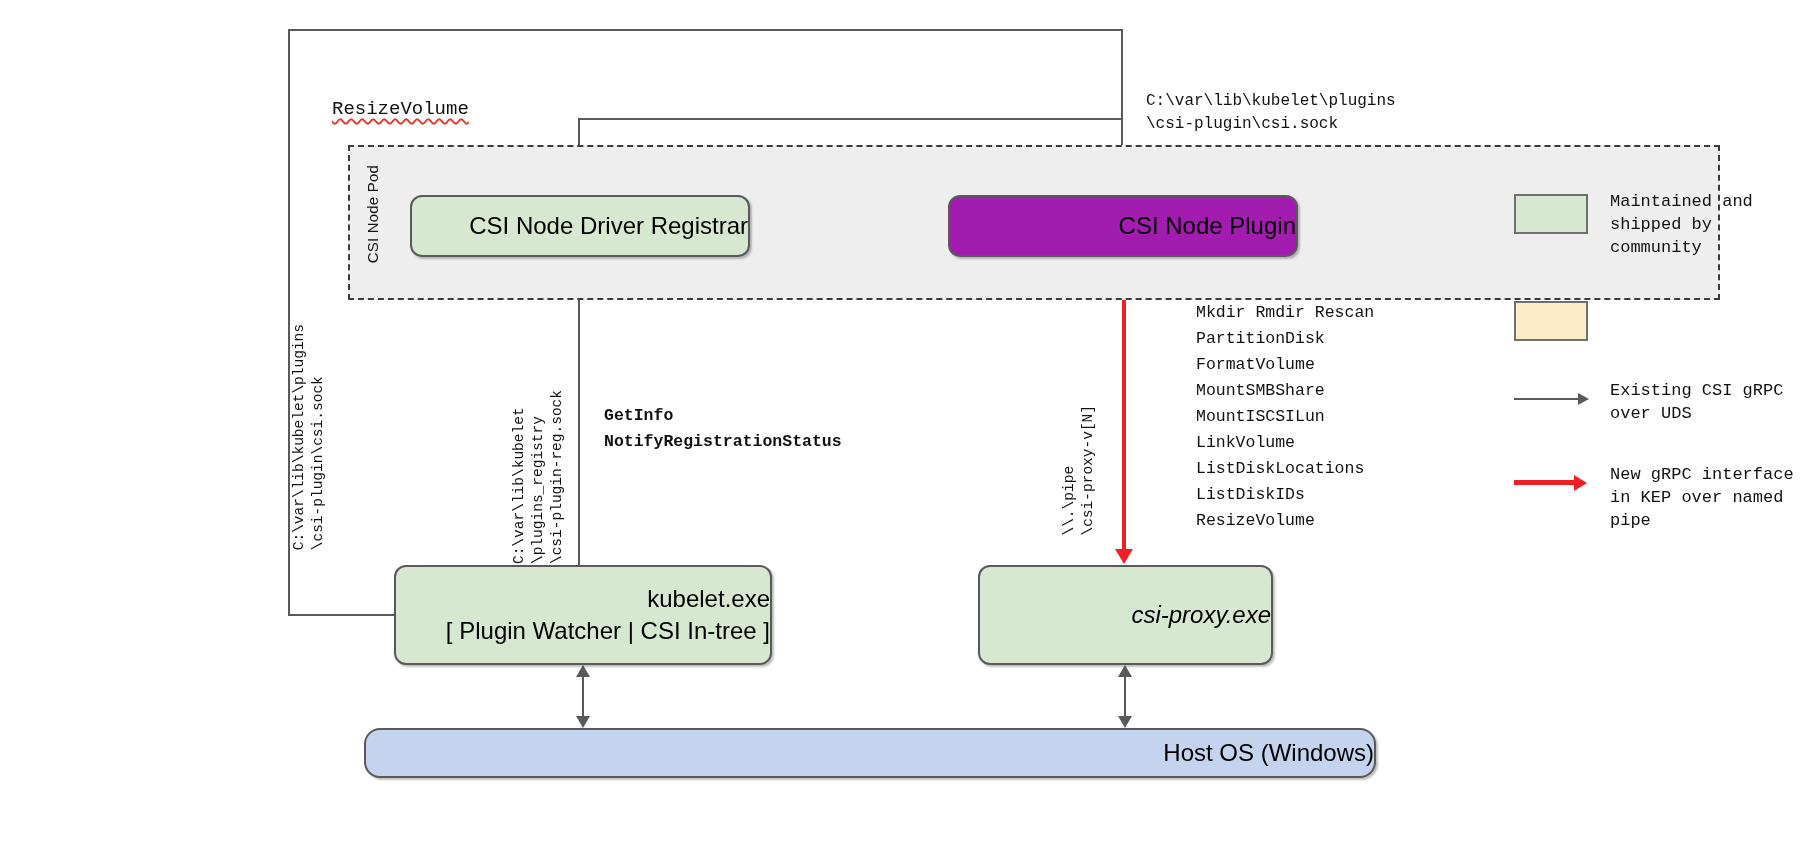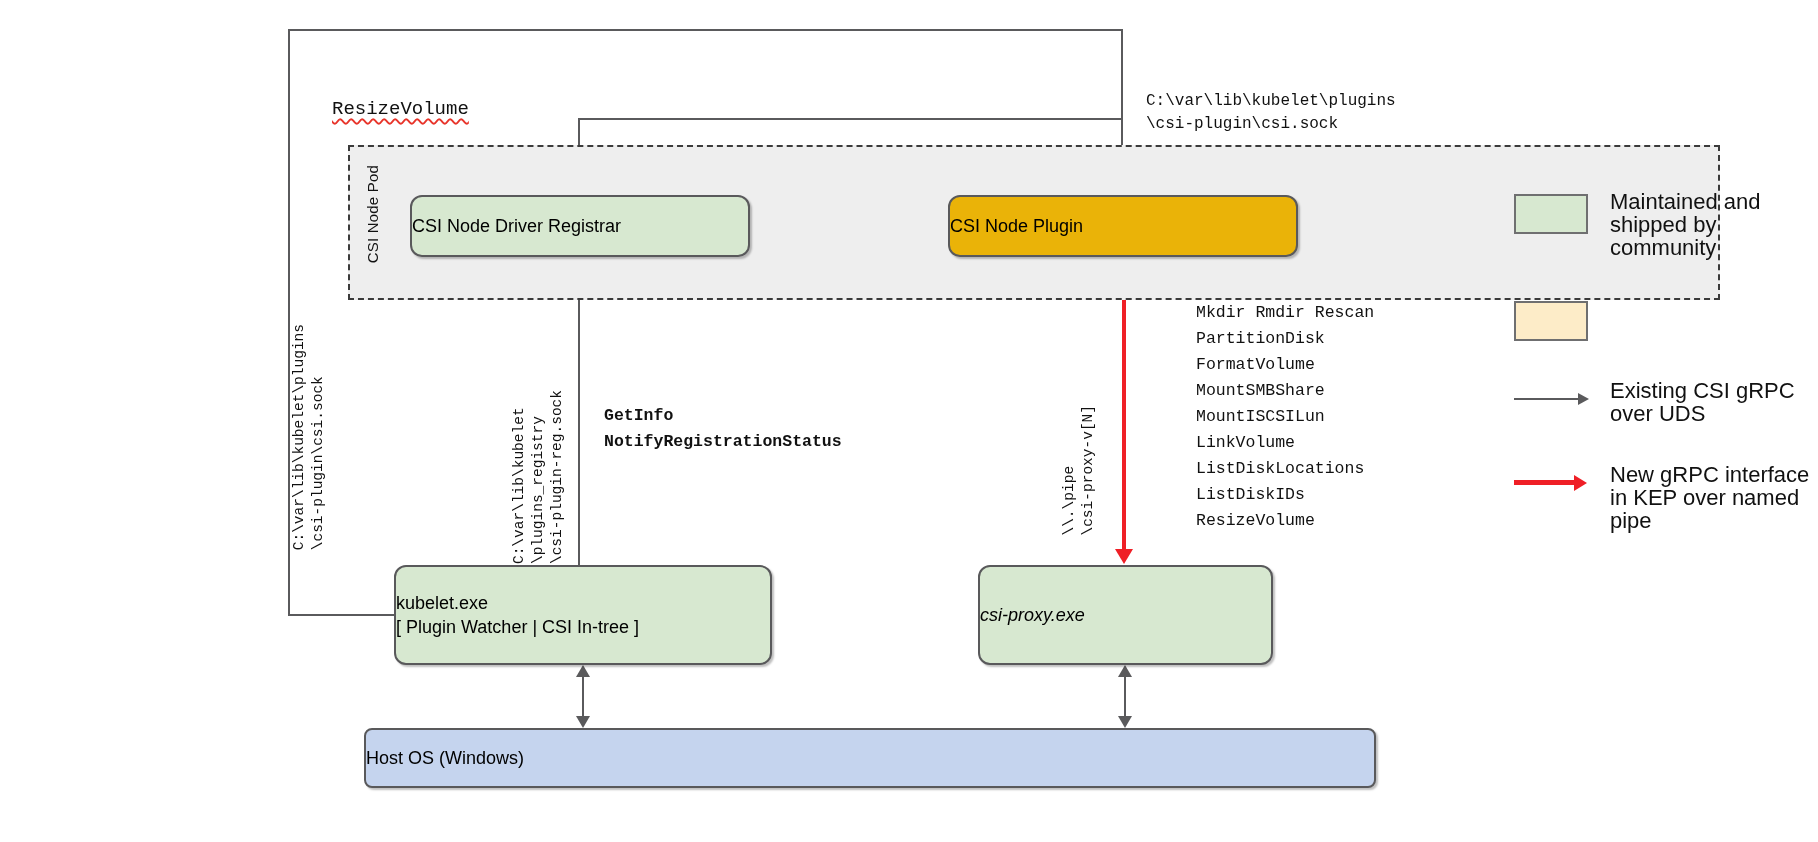--- a/index.html
+++ b/index.html
@@ -13,33 +13,33 @@
   }
   #pod-label{
     position:absolute;left:364px;top:165px;
     writing-mode:vertical-rl;transform:rotate(180deg);
     font-size:15px;color:#111;letter-spacing:.2px;white-space:nowrap;
   }
 
   
   .node{
     position:absolute;box-sizing:border-box;border:2px solid #59595b;border-radius:12px;
-    display:flex;flex-direction:column;align-items:flex-start;justify-content:center;
-    text-align:center;color:#000;font-size:18px;line-height:1.35;
+    display:flex;flex-direction:column;align-items:flex-end;justify-content:center;
+    text-align:center;color:#000;font-size:24px;line-height:1.35;
     box-shadow:2px 2px 2px rgba(0,0,0,.25);
   }
   .green{background:#d7e8d0;}
-  .yellow{background:#eab308;}
+  .yellow{background:#a21caf;}
   .blue{background:#c5d4ee;}
 
   #registrar{left:410px;top:195px;width:340px;height:62px;}
   #nodeplugin{left:948px;top:195px;width:350px;height:62px;}
   #kubelet{left:394px;top:565px;width:378px;height:100px;}
   #csiproxy{left:978px;top:565px;width:295px;height:100px;font-style:italic;}
-  #hostos{left:364px;top:728px;width:1012px;height:60px;border-radius:8px;}
+  #hostos{left:364px;top:728px;width:1012px;height:50px;border-radius:16px;}
 
   
   .ln{position:absolute;background:#5a5a5c;}
   .lnv{width:2px;}
   .lnh{height:2px;}
   .red{background:#ef1f26;}
   .lnv.red{width:4px;}
 
   
   .ah{position:absolute;width:0;height:0;}
@@ -69,21 +69,21 @@
 
   #v-csisock{left:290px;top:324px;}
   #v-regsock{left:510px;top:390px;}
   #v-pipe{left:1060px;top:405px;}
 
   
   #legend{position:absolute;left:1514px;top:190px;width:300px;}
   .lg-row{position:relative;display:flex;align-items:flex-start;margin-bottom:38px;}
   .lg-swatch-wrap{width:96px;flex:0 0 96px;display:flex;align-items:center;justify-content:flex-start;padding-top:4px;}
   .lg-swatch{width:74px;height:40px;border:2px solid #6f6f70;box-sizing:border-box;}
-  .lg-text{font-size:22px;line-height:23px;color:#111;}
+  .lg-text{font-size:17px;line-height:23px;color:#111;font-family:Liberation Mono, monospace;}
   .lg-arrow{position:relative;width:80px;height:14px;margin-top:9px;}
   .lg-arrow .bar{position:absolute;left:0;top:6px;height:2px;width:66px;background:#5a5a5c;}
   .lg-arrow .bar.r{height:5px;top:4px;width:62px;background:#ef1f26;}
   .lg-arrow .tip{position:absolute;top:1px;left:64px;}
   .lg-arrow .tip.r{top:-1px;left:60px;}
 </style>
 </head>
 <body>
 
 <div id="stage">

